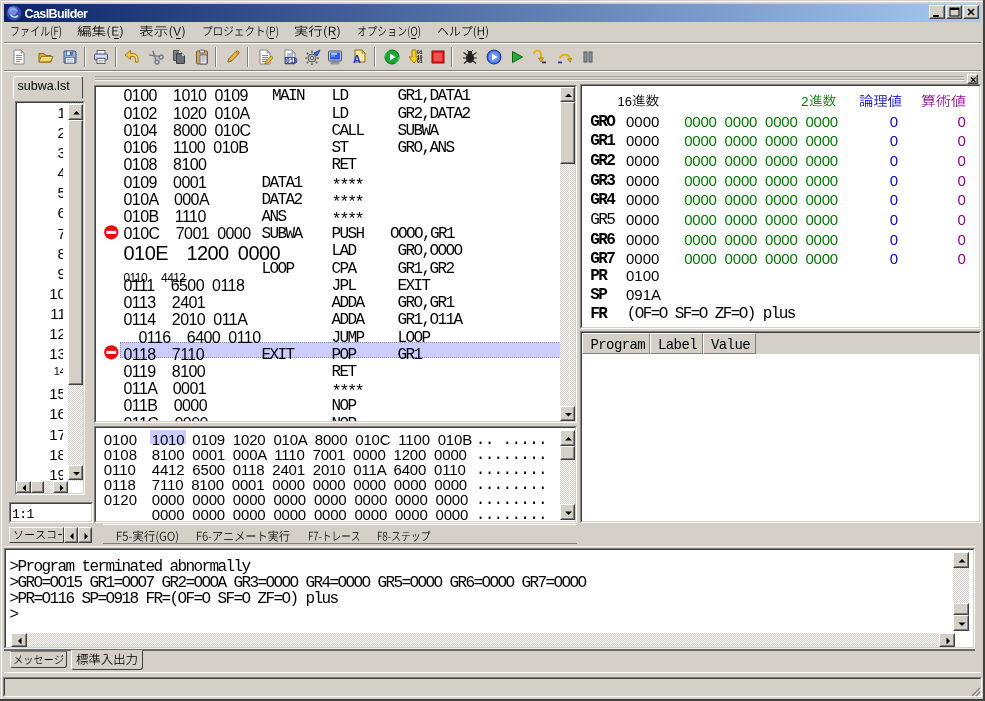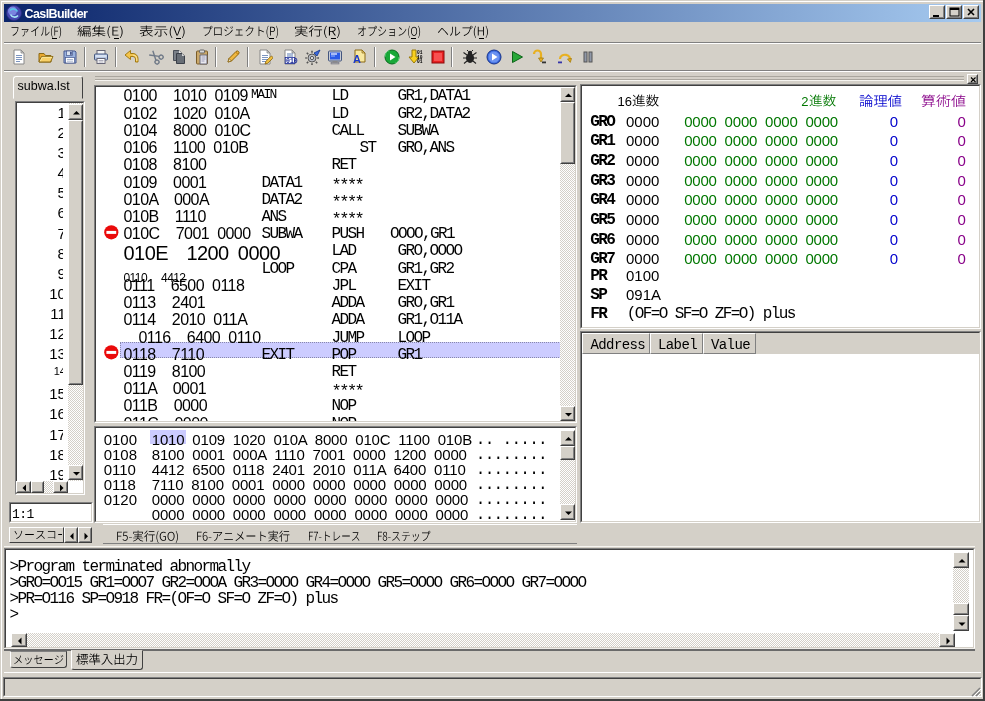--- a/index.html
+++ b/index.html
@@ -328,31 +328,31 @@
         </g>
       </svg>
     </div>
   </div>
 <div style="position:absolute;left:94px;top:85px;width:483px;height:338px;border:1px solid;border-color:#808080 #ffffff #ffffff #808080;background:#fff;">
     <div style="position:absolute;inset:0;border:1px solid;border-color:#404040 #d4d0c8 #d4d0c8 #404040;"></div>
   </div>
 <div style="position:absolute;left:96px;top:87px;width:479px;height:334px;background:#fff;overflow:hidden;">
     <div style="position:absolute;left:24px;top:255.0px;width:445px;height:16.4px;background:#ccccff;outline:1px dotted #8888aa;outline-offset:-1px;"></div>
     <div class="s" style="left:27.5px;top:1.4px;font-size:16px;letter-spacing:-0.56px;word-spacing:4.21px;">0100  1010 0109</div>
-    <div class="m" style="left:155px;top:1.4px;font-size:13px;letter-spacing:-1.6px;">MAIN</div>
+    <div class="m" style="left:176px;top:1.4px;font-size:16px;letter-spacing:-1.6px;">MAIN</div>
     <div class="m" style="left:235.5px;top:1.4px;font-size:16px;letter-spacing:-1.6px;">LD</div>
     <div class="m" style="left:301.6px;top:1.4px;font-size:16px;letter-spacing:-1.6px;">GR1,DATA1</div>
     <div class="s" style="left:27.5px;top:18.6px;font-size:16px;letter-spacing:-0.56px;word-spacing:4.21px;">0102  1020 010A</div>
     <div class="m" style="left:235.5px;top:18.6px;font-size:16px;letter-spacing:-1.6px;">LD</div>
     <div class="m" style="left:301.6px;top:18.6px;font-size:16px;letter-spacing:-1.6px;">GR2,DATA2</div>
     <div class="s" style="left:27.5px;top:35.8px;font-size:16px;letter-spacing:-0.56px;word-spacing:4.21px;">0104  8000 010C</div>
     <div class="m" style="left:235.5px;top:35.8px;font-size:16px;letter-spacing:-1.6px;">CALL</div>
     <div class="m" style="left:301.6px;top:35.8px;font-size:16px;letter-spacing:-1.6px;">SUBWA</div>
     <div class="s" style="left:27.5px;top:53.1px;font-size:16px;letter-spacing:-0.56px;word-spacing:4.21px;">0106  1100 010B</div>
-    <div class="m" style="left:235.5px;top:53.1px;font-size:16px;letter-spacing:-1.6px;margin-left:28px;">ST</div>
+    <div class="m" style="left:235.5px;top:53.1px;font-size:16px;letter-spacing:-1.6px;">ST</div>
     <div class="m" style="left:301.6px;top:53.1px;font-size:16px;letter-spacing:-1.6px;">GRO,ANS</div>
     <div class="s" style="left:27.5px;top:70.3px;font-size:16px;letter-spacing:-0.56px;word-spacing:4.21px;">0108  8100</div>
     <div class="m" style="left:235.5px;top:70.3px;font-size:16px;letter-spacing:-1.6px;">RET</div>
     <div class="s" style="left:27.5px;top:87.5px;font-size:16px;letter-spacing:-0.56px;word-spacing:4.21px;">0109  0001</div>
     <div class="m" style="left:165.5px;top:87.5px;font-size:16px;letter-spacing:-1.6px;">DATA1</div>
     <div class="m" style="left:235.5px;top:89.7px;font-size:17px;letter-spacing:-2.5px;">****</div>
     <div class="s" style="left:27.5px;top:104.7px;font-size:16px;letter-spacing:-0.56px;word-spacing:4.21px;">010A  000A</div>
     <div class="m" style="left:165.5px;top:104.7px;font-size:16px;letter-spacing:-1.6px;">DATA2</div>
     <div class="m" style="left:235.5px;top:106.9px;font-size:17px;letter-spacing:-2.5px;">****</div>
     <div class="s" style="left:27.5px;top:121.9px;font-size:16px;letter-spacing:-0.56px;word-spacing:4.21px;">010B  1110</div>
@@ -518,21 +518,21 @@
 <div class="m" style="left:590.3px;top:172.51px;font-size:16px;letter-spacing:-1.6px;color:#000;font-weight:700;">GR3</div>
 <div class="s" style="left:626.0px;top:172.51px;font-size:15px;letter-spacing:0px;word-spacing:4.45px;color:#000;font-weight:400;">0000</div>
 <div class="s" style="left:684.2px;top:172.51px;font-size:15px;letter-spacing:-0.21px;word-spacing:3.94px;color:#007700;font-weight:400;">0000 0000 0000 0000</div>
 <div class="s" style="left:889.7px;top:172.51px;font-size:15px;letter-spacing:0px;word-spacing:4.45px;color:#0000cc;font-weight:400;">0</div>
 <div class="s" style="left:957.6px;top:172.51px;font-size:15px;letter-spacing:0px;word-spacing:4.45px;color:#880088;font-weight:400;">0</div>
 <div class="m" style="left:590.3px;top:192.18px;font-size:16px;letter-spacing:-1.6px;color:#000;font-weight:700;">GR4</div>
 <div class="s" style="left:626.0px;top:192.18px;font-size:15px;letter-spacing:0px;word-spacing:4.45px;color:#000;font-weight:400;">0000</div>
 <div class="s" style="left:684.2px;top:192.18px;font-size:15px;letter-spacing:-0.21px;word-spacing:3.94px;color:#007700;font-weight:400;">0000 0000 0000 0000</div>
 <div class="s" style="left:889.7px;top:192.18px;font-size:15px;letter-spacing:0px;word-spacing:4.45px;color:#0000cc;font-weight:400;">0</div>
 <div class="s" style="left:957.6px;top:192.18px;font-size:15px;letter-spacing:0px;word-spacing:4.45px;color:#880088;font-weight:400;">0</div>
-<div class="m" style="left:590.3px;top:211.85000000000002px;font-size:16px;letter-spacing:-1.6px;color:#000;font-weight:700;">GR5</div>
+<div class="m" style="left:590.3px;top:211.85000000000002px;font-size:16px;letter-spacing:-1.6px;color:#000;font-weight:400;">GR5</div>
 <div class="s" style="left:626.0px;top:211.85000000000002px;font-size:15px;letter-spacing:0px;word-spacing:4.45px;color:#000;font-weight:400;">0000</div>
 <div class="s" style="left:684.2px;top:211.85000000000002px;font-size:15px;letter-spacing:-0.21px;word-spacing:3.94px;color:#007700;font-weight:400;">0000 0000 0000 0000</div>
 <div class="s" style="left:889.7px;top:211.85000000000002px;font-size:15px;letter-spacing:0px;word-spacing:4.45px;color:#0000cc;font-weight:400;">0</div>
 <div class="s" style="left:957.6px;top:211.85000000000002px;font-size:15px;letter-spacing:0px;word-spacing:4.45px;color:#880088;font-weight:400;">0</div>
 <div class="m" style="left:590.3px;top:231.52px;font-size:16px;letter-spacing:-1.6px;color:#000;font-weight:700;">GR6</div>
 <div class="s" style="left:626.0px;top:231.52px;font-size:15px;letter-spacing:0px;word-spacing:4.45px;color:#000;font-weight:400;">0000</div>
 <div class="s" style="left:684.2px;top:231.52px;font-size:15px;letter-spacing:-0.21px;word-spacing:3.94px;color:#007700;font-weight:400;">0000 0000 0000 0000</div>
 <div class="s" style="left:889.7px;top:231.52px;font-size:15px;letter-spacing:0px;word-spacing:4.45px;color:#0000cc;font-weight:400;">0</div>
 <div class="s" style="left:957.6px;top:231.52px;font-size:15px;letter-spacing:0px;word-spacing:4.45px;color:#880088;font-weight:400;">0</div>
 <div class="m" style="left:590.3px;top:251.19px;font-size:16px;letter-spacing:-1.6px;color:#000;font-weight:700;">GR7</div>
@@ -545,21 +545,21 @@
 <div class="m" style="left:590.3px;top:287.1px;font-size:16px;letter-spacing:-1.6px;color:#000;font-weight:700;">SP</div>
 <div class="s" style="left:626.0px;top:287.1px;font-size:15px;letter-spacing:0px;word-spacing:4.45px;color:#000;font-weight:400;">091A</div>
 <div class="m" style="left:590.3px;top:306.2px;font-size:16px;letter-spacing:-1.6px;color:#000;font-weight:700;">FR</div>
 <div class="m" style="left:626.7px;top:306.2px;font-size:16px;letter-spacing:-1.6px;color:#000;font-weight:400;">(OF=O&nbsp;SF=O&nbsp;ZF=O)&nbsp;plus</div>
 <div style="position:absolute;left:580px;top:331px;width:401px;height:192px;border:1px solid;border-color:#808080 #ffffff #ffffff #808080;background:#fff;">
     <div style="position:absolute;inset:0;border:1px solid;border-color:#404040 #d4d0c8 #d4d0c8 #404040;"></div>
   </div>
 <div style="position:absolute;left:582px;top:333px;width:397px;height:188px;background:#fff;"></div>
 <div style="position:absolute;left:582px;top:333px;width:397px;height:21px;background:#d4d0c8;"></div>
 <div style="position:absolute;left:582px;top:333px;width:68.3px;height:21px;background:#d4d0c8;border:1px solid;border-color:#ffffff #808080 #808080 #ffffff;"></div>
-<div class="m" style="left:590.5px;top:337.5px;font-size:14px;letter-spacing:-0.6px;color:#000;font-weight:400;">Address</div>
+<div class="m" style="left:590.5px;top:337.5px;font-size:14px;letter-spacing:-0.6px;color:#000;font-weight:400;">Program</div>
 <div style="position:absolute;left:650.3px;top:333px;width:52.7px;height:21px;background:#d4d0c8;border:1px solid;border-color:#ffffff #808080 #808080 #ffffff;"></div>
 <div class="m" style="left:658px;top:337.5px;font-size:14px;letter-spacing:-0.6px;color:#000;font-weight:400;">Label</div>
 <div style="position:absolute;left:703px;top:333px;width:52.7px;height:21px;background:#d4d0c8;border:1px solid;border-color:#ffffff #808080 #808080 #ffffff;"></div>
 <div class="m" style="left:711px;top:337.5px;font-size:14px;letter-spacing:-0.6px;color:#000;font-weight:400;">Value</div>
 <div style="position:absolute;left:4px;top:545.5px;width:971px;height:1px;background:#f6f4f0"></div>
 <div style="position:absolute;left:4px;top:548px;width:971px;height:101px;border:1px solid;border-color:#808080 #ffffff #ffffff #808080;background:#fff;">
     <div style="position:absolute;inset:0;border:1px solid;border-color:#404040 #d4d0c8 #d4d0c8 #404040;"></div>
   </div>
 <div style="position:absolute;left:6px;top:550px;width:963px;height:97px;background:#fff;"></div>
 <div class="m" style="left:9.4px;top:559.2px;font-size:16px;letter-spacing:-1.6px;color:#000;font-weight:400;">&gt;Program&nbsp;terminated&nbsp;abnormally</div>

